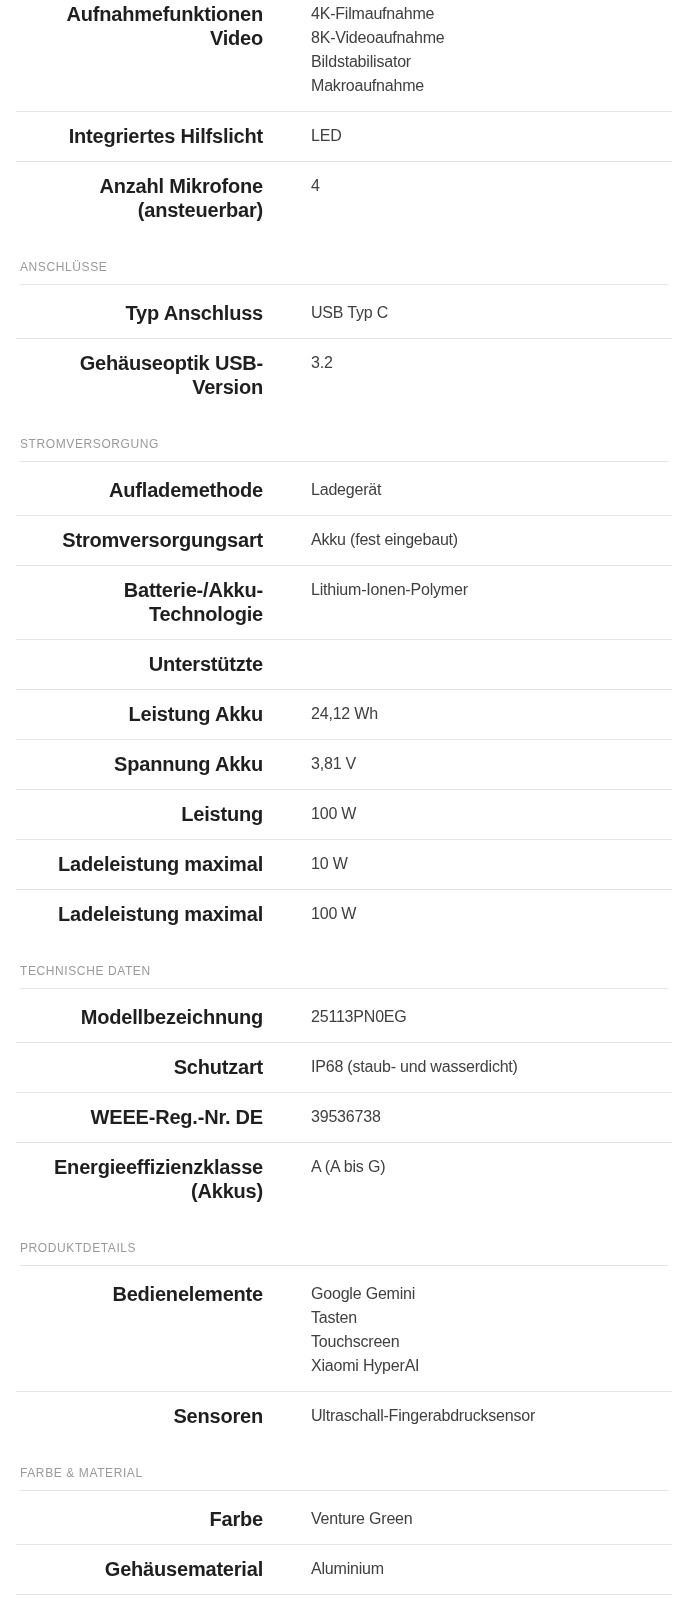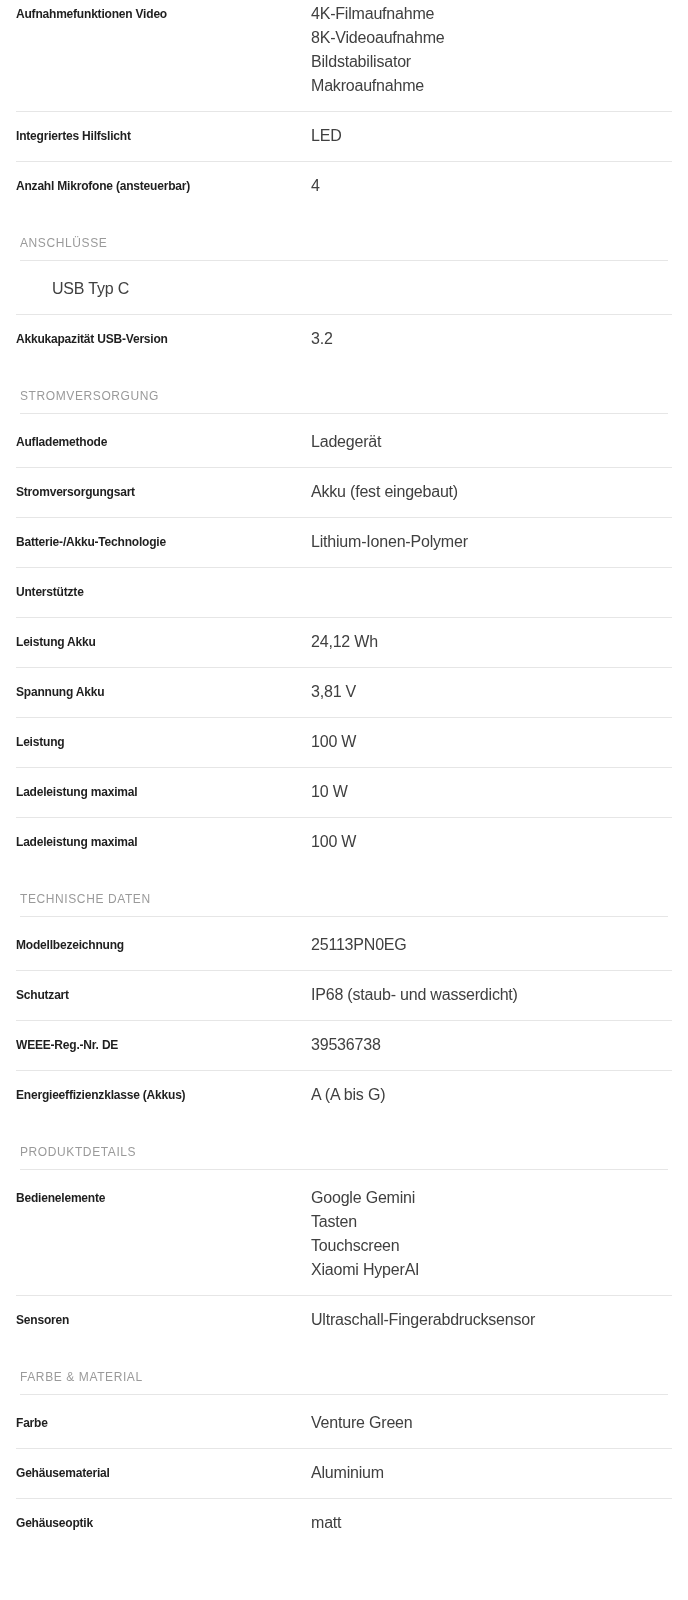--- a/index.html
+++ b/index.html
@@ -40,25 +40,26 @@
   .rows .spec-row:last-child{
     border-bottom:none;
   }
   .spec-section.no-title .rows .spec-row:first-child{
     padding-top:2px;
   }
   .spec-label{
     flex:0 0 259px;
     width:259px;
     padding-right:12px;
-    font-size:12px;
+    font-size:20px;
     font-weight:700;
     line-height:24px;
     letter-spacing:-0.2px;
     color:var(--label-color);
+    text-align:right;
   }
   .spec-value{
     flex:1;
     font-size:16px;
     font-weight:400;
     line-height:24px;
     letter-spacing:-0.2px;
     color:var(--value-color);
     margin-left:36px;
   }
@@ -94,27 +95,28 @@
             <div class="value-line">4</div>
           </div>
   </div>
 </div>
   </section>
 
   <section class="spec-section">
     <h3 class="section-title">ANSCHLÜSSE</h3>
     <div class="rows">
   <div class="spec-row">
+    <div class="spec-label">Typ Anschluss</div>
     <div class="spec-value">
             <div class="value-line">USB Typ C</div>
           </div>
   </div>
 
   <div class="spec-row">
-    <div class="spec-label">Akkukapazität USB-Version</div>
+    <div class="spec-label">Gehäuseoptik USB-Version</div>
     <div class="spec-value">
             <div class="value-line">3.2</div>
           </div>
   </div>
 </div>
   </section>
 
   <section class="spec-section">
     <h3 class="section-title">STROMVERSORGUNG</h3>
     <div class="rows">

